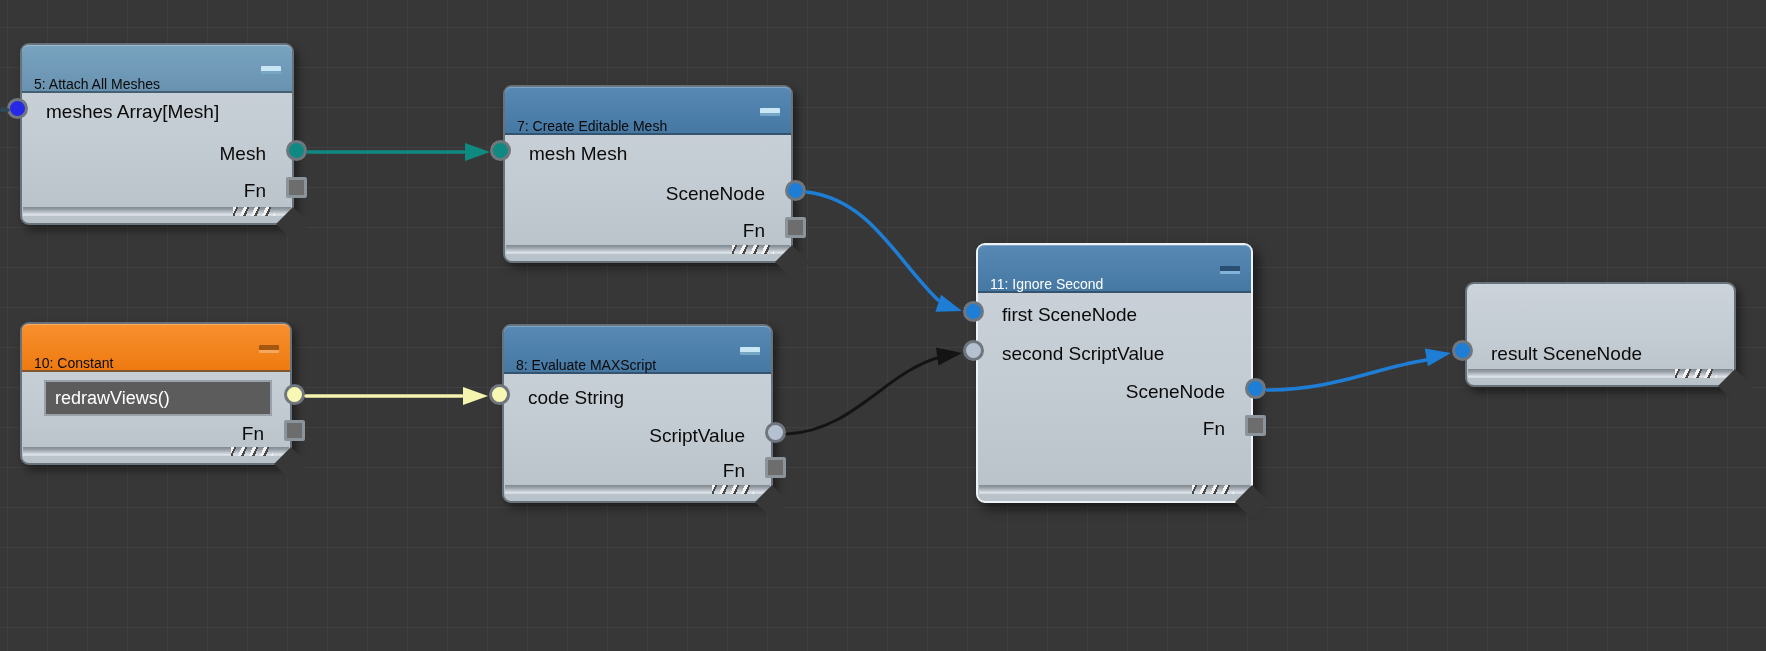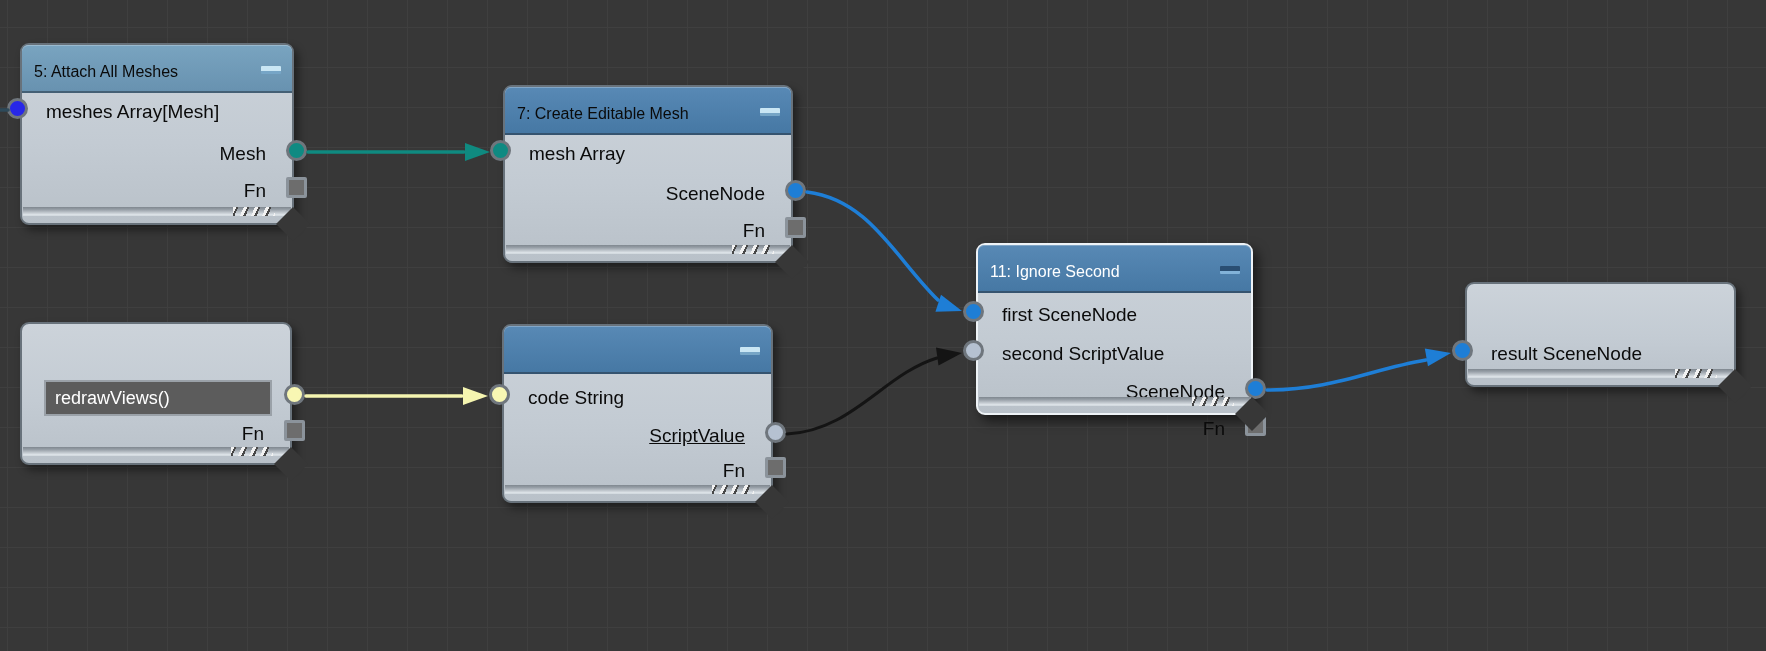--- a/index.html
+++ b/index.html
@@ -30,22 +30,22 @@
     box-shadow:5px 6px 12px rgba(0,0,0,0.55);
   }
   .node-header{
     position:absolute;left:0;top:0;right:0;
     height:48px;
     border-radius:6px 6px 0 0;
     border-bottom:2px solid rgba(25,40,55,0.55);
     box-shadow:inset 0 1px 0 rgba(255,255,255,0.25);
   }
   .node-title{
-    position:absolute;left:12px;top:4px;height:46px;line-height:46px;
-    font-size:16px;color:#0a0a0a;white-space:nowrap;
+    position:absolute;left:12px;top:16px;height:46px;line-height:46px;
+    font-size:14px;color:#0a0a0a;white-space:nowrap;
   }
   .collapse{
     position:absolute;right:11px;top:21px;width:20px;height:8px;
     border-radius:1px;
   }
   .row-label{
     position:absolute;height:24px;line-height:24px;
     font-size:19px;color:#0a0a0a;white-space:nowrap;
   }
   .row-label.in{left:24px;}
@@ -118,54 +118,59 @@
       <div class="port square" style="background: rgb(109, 109, 109); top: 132px; right: -15px;"></div>
       <div class="footer-band"></div>
       <div class="hatch"></div>
       <div class="notch"></div>
     </div>
     <div class="node" style="left: 503px; top: 85px; width: 290px; height: 178px;">
       <div class="node-header" style="background: linear-gradient(rgb(88, 137, 181), rgb(70, 120, 164));">
         <div class="node-title" style="color: rgb(10, 10, 10);">7: Create Editable Mesh</div>
         <div class="collapse" style="background: linear-gradient(rgb(201, 230, 244) 0px, rgb(201, 230, 244) 60%, rgb(118, 165, 198) 60%, rgb(118, 165, 198) 100%);"></div>
       </div>
-      <div class="row-label in" style="top: 55px;">mesh Array</div>
+      <div class="row-label in" style="top: 55px;">mesh Mesh</div>
       <div class="port circle" style="background: rgb(15, 138, 130); top: 53px; left: -15px;"></div>
       <div class="row-label out" style="top: 95px;">SceneNode</div>
       <div class="port circle" style="background: rgb(30, 126, 214); top: 93px; right: -15px;"></div>
       <div class="row-label out" style="top: 132px;">Fn</div>
       <div class="port square" style="background: rgb(109, 109, 109); top: 130px; right: -15px;"></div>
       <div class="footer-band"></div>
       <div class="hatch"></div>
       <div class="notch"></div>
     </div>
     <div class="node" style="left: 20px; top: 322px; width: 272px; height: 143px;">
+      <div class="node-header" style="background: linear-gradient(rgb(248, 144, 47), rgb(238, 122, 16));">
+        <div class="node-title" style="color: rgb(10, 10, 10);">10: Constant</div>
+        <div class="collapse" style="background: linear-gradient(rgb(164, 87, 14) 0px, rgb(164, 87, 14) 60%, rgb(245, 167, 92) 60%, rgb(245, 167, 92) 100%);"></div>
+      </div>
       <div class="field" style="top: 56px;">redrawViews()</div>
       <div class="port circle" style="background: rgb(248, 247, 179); top: 60px; right: -15px;"></div>
       <div class="row-label out" style="top: 98px;">Fn</div>
       <div class="port square" style="background: rgb(109, 109, 109); top: 96px; right: -15px;"></div>
       <div class="footer-band"></div>
       <div class="hatch"></div>
       <div class="notch"></div>
     </div>
     <div class="node" style="left: 502px; top: 324px; width: 271px; height: 179px;">
       <div class="node-header" style="background: linear-gradient(rgb(88, 137, 181), rgb(70, 120, 164));">
+        <div class="node-title" style="color: rgb(10, 10, 10);">8: Evaluate MAXScript</div>
         <div class="collapse" style="background: linear-gradient(rgb(201, 230, 244) 0px, rgb(201, 230, 244) 60%, rgb(118, 165, 198) 60%, rgb(118, 165, 198) 100%);"></div>
       </div>
       <div class="row-label in" style="top: 60px;">code String</div>
       <div class="port circle" style="background: rgb(248, 247, 179); top: 58px; left: -15px;"></div>
-      <div class="row-label out" style="top: 98px; text-decoration: underline;">ScriptValue</div>
+      <div class="row-label out" style="top: 98px;">ScriptValue</div>
       <div class="port circle" style="background: rgb(181, 193, 209); top: 96px; right: -15px;"></div>
       <div class="row-label out" style="top: 133px;">Fn</div>
       <div class="port square" style="background: rgb(109, 109, 109); top: 131px; right: -15px;"></div>
       <div class="footer-band"></div>
       <div class="hatch"></div>
       <div class="notch"></div>
     </div>
-    <div class="node selected" style="left: 976px; top: 243px; width: 277px; height: 172px;">
+    <div class="node selected" style="left: 976px; top: 243px; width: 277px; height: 260px;">
       <div class="node-header" style="background: linear-gradient(rgb(88, 137, 181), rgb(70, 120, 164));">
         <div class="node-title" style="color: rgb(255, 255, 255);">11: Ignore Second</div>
         <div class="collapse" style="background: linear-gradient(rgb(42, 78, 114) 0px, rgb(42, 78, 114) 60%, rgb(130, 178, 216) 60%, rgb(130, 178, 216) 100%);"></div>
       </div>
       <div class="row-label in" style="top: 58px;">first SceneNode</div>
       <div class="port circle" style="background: rgb(30, 126, 214); top: 56px; left: -15px;"></div>
       <div class="row-label in" style="top: 97px;">second ScriptValue</div>
       <div class="port circle" style="background: rgb(181, 193, 209); top: 95px; left: -15px;"></div>
       <div class="row-label out" style="top: 135px;">SceneNode</div>
       <div class="port circle" style="background: rgb(30, 126, 214); top: 133px; right: -15px;"></div>

